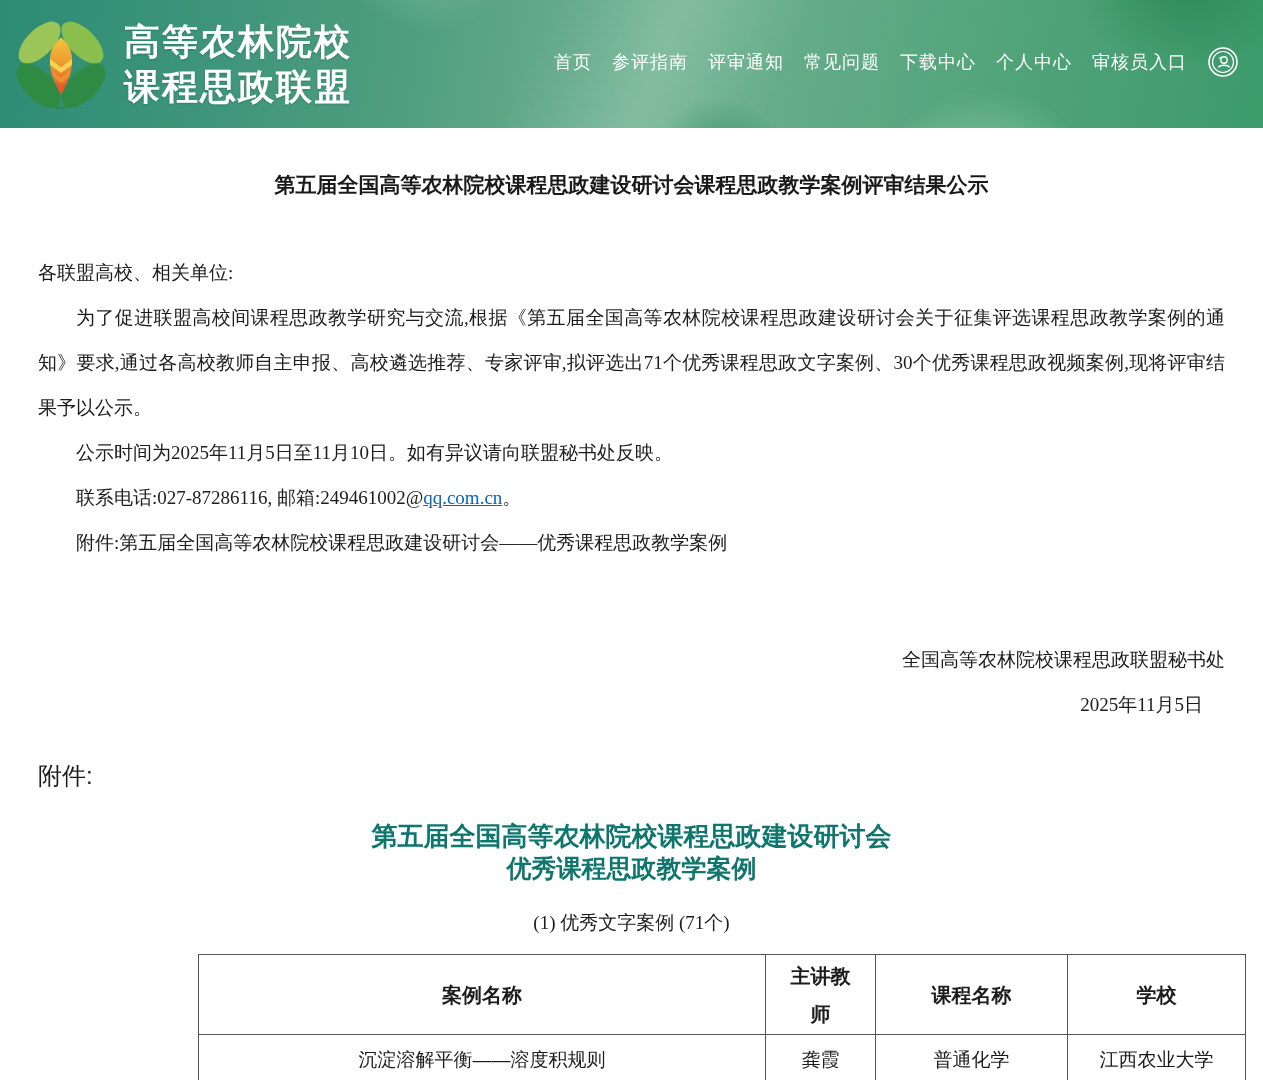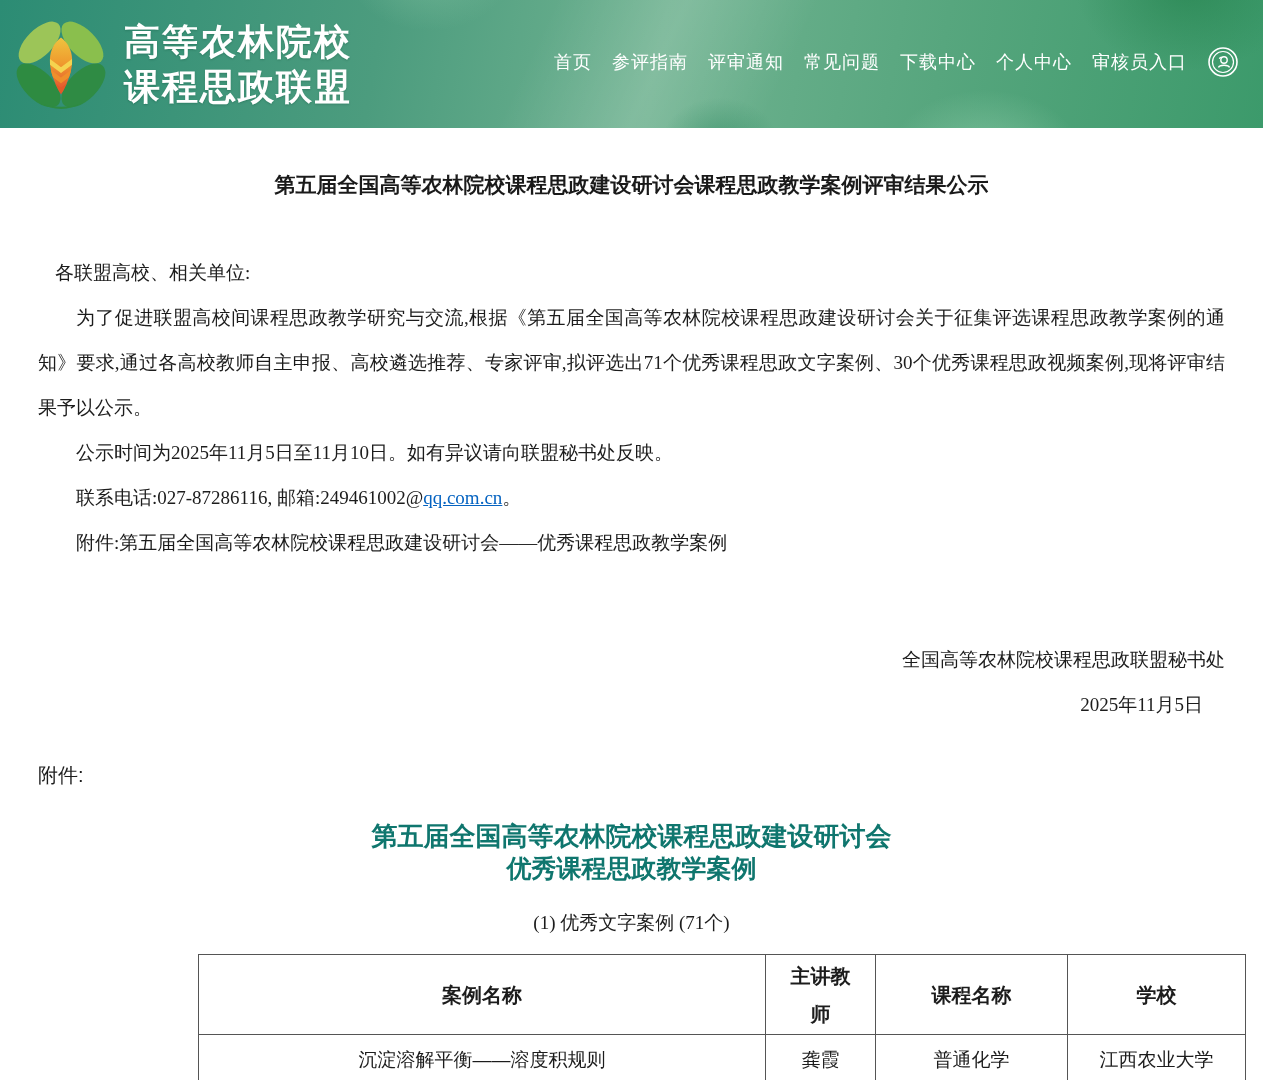--- a/index.html
+++ b/index.html
@@ -40,29 +40,29 @@
   .doc {
     padding:0 38px;
     font-family:"Liberation Serif","DejaVu Serif",serif;
     font-size:19px; line-height:45px; color:#1c1c1c;
   }
   .doc-title {
     font-family:"Liberation Sans","DejaVu Sans",sans-serif;
     font-size:21px; font-weight:700; text-align:center;
     margin-top:42px; line-height:30px; color:#1a1a1a;
   }
-  .salutation { margin-top:50px;margin-left:17px; }
+  .salutation { margin-top:50px; }
   .para { text-align:justify; }
   .para.indent { text-indent:2em; }
   .doc a.mail-link { color:#0563c1; text-decoration:underline; }
   .signature { margin-top:72px; text-align:right; padding-right:0; }
   .sig-date  { text-align:right; padding-right:22px; }
 
   
-  .attach-label { margin-top:26px; font-size:20px; font-family:"Liberation Sans","DejaVu Sans",sans-serif; }
+  .attach-label { margin-top:26px; font-size:24px; font-family:"Liberation Sans","DejaVu Sans",sans-serif; }
   .attach-h1, .attach-h2 {
     font-family:"Liberation Sans","DejaVu Sans",sans-serif;
     text-align:center; font-weight:700; font-size:26px; line-height:32px; color:#0f766e;
   }
   .attach-h1 { margin-top:22px; }
   .attach-h2 { font-size:25px; }
   .attach-sub {
     text-align:center; font-weight:400; font-size:19px; margin-top:26px; line-height:26px;
     font-family:"Liberation Serif","DejaVu Serif",serif;
   }

